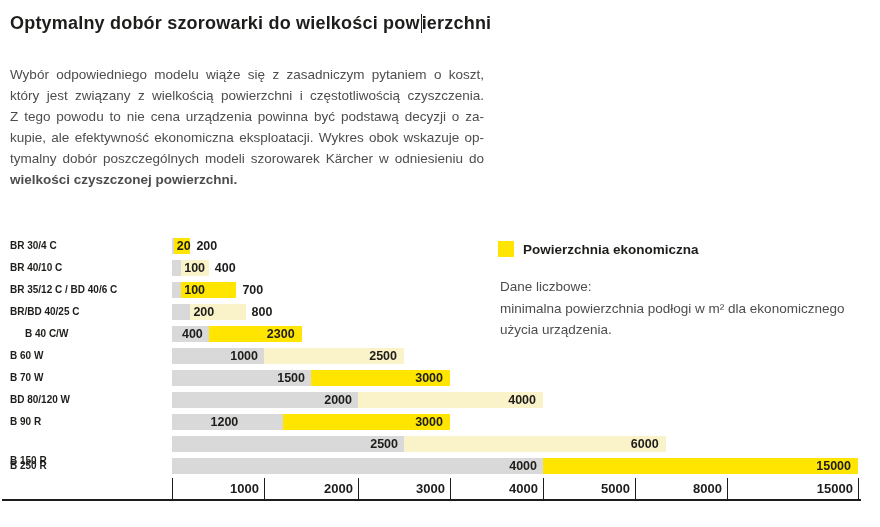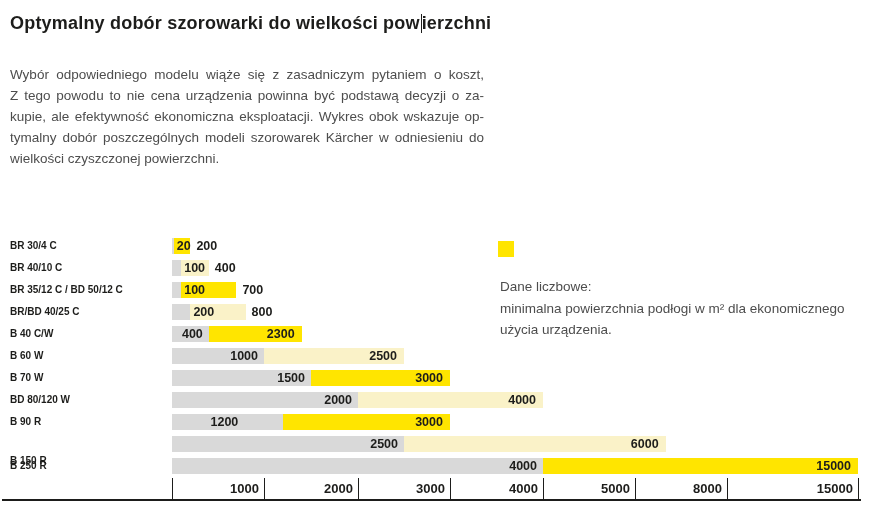--- a/index.html
+++ b/index.html
@@ -7,21 +7,21 @@
     width:880px;height:527px;background:#ffffff;position:relative;overflow:hidden;
     font-family:"Liberation Sans", sans-serif;color:#1d1d1b;
   }
   h1{
     position:absolute;left:10px;top:13px;margin:0;
     font-size:18px;font-weight:bold;letter-spacing:0.2px;color:#1d1d1b;white-space:nowrap;text-align:center;
   }
   .caret{display:inline-block;width:1px;height:19px;background:#1d1d1b;vertical-align:text-bottom;margin-left:1px;}
   .intro{position:absolute;left:10px;top:64px;width:474px;font-size:13.5px;color:#4d4d4d;}
   .intro-line{text-align:justify;text-align-last:justify;line-height:21px;}
-  .intro-line.last{text-align-last:left;}
+  .intro-line.last{text-align-last:left;font-weight:bold;}
   .legend{position:absolute;left:498px;top:241px;display:flex;align-items:center;gap:9px;}
   .swatch{width:16px;height:16px;display:inline-block;}
   .legend-label{font-weight:bold;font-size:13.5px;color:#1d1d1b;}
   .note{position:absolute;left:500px;top:276px;font-size:13.5px;color:#4d4d4d;line-height:21.5px;}
   .chart{position:absolute;left:0;top:0;width:880px;height:527px;}
   .row-label{position:absolute;left:10px;font-size:10px;font-weight:bold;line-height:16px;white-space:nowrap;color:#1d1d1b;}
   .seg{position:absolute;height:16px;}
   .val{position:absolute;font-size:12.5px;font-weight:bold;line-height:16px;white-space:nowrap;color:#1d1d1b;}
   .axis-line{position:absolute;background:#1d1d1b;}
   .tick{position:absolute;background:#1d1d1b;}
@@ -29,58 +29,60 @@
 </style>
 </head>
 <body>
 
 <div class="page">
 
   <h1><span>Optymalny dobór szorowarki do wielkości pow</span><span class="caret"></span><span>ierzchni</span></h1>
 
   <div class="intro">
       <div class="intro-line">Wybór odpowiedniego modelu wiąże się z zasadniczym pytaniem o koszt,</div>
+      <div class="intro-line">który jest związany z wielkością powierzchni i częstotliwością czyszczenia.</div>
       <div class="intro-line">Z tego powodu to nie cena urządzenia powinna być podstawą decyzji o za-</div>
       <div class="intro-line">kupie, ale efektywność ekonomiczna eksploatacji. Wykres obok wskazuje op-</div>
       <div class="intro-line">tymalny dobór poszczególnych modeli szorowarek Kärcher w odniesieniu do</div>
       <div class="intro-line last">wielkości czyszczonej powierzchni.</div>
     </div>
 
   <div class="legend">
     <span class="swatch" style="background: rgb(255, 229, 0);"></span>
+    <span class="legend-label">Powierzchnia ekonomiczna</span>
   </div>
 
   <div class="note">
       <div class="note-line">Dane liczbowe:</div>
       <div class="note-line">minimalna powierzchnia podłogi w m² dla ekonomicznego</div>
       <div class="note-line">użycia urządzenia.</div>
     </div>
 
   <div class="chart">
       <div class="row-label" style="top: 238px;">BR 30/4 C</div>
       <div class="seg" style="left: 172px; top: 238px; width: 1.84px; height: 16px; background: rgb(217, 217, 217);"></div>
       <div class="seg" style="left: 173.84px; top: 238px; width: 16.56px; height: 16px; background: rgb(255, 229, 0);"></div>
       <div class="val" style="left: 176.84px; top: 238px;">20</div>
       <div class="val" style="left: 196.4px; top: 238px;">200</div>
       <div class="row-label" style="top: 260px;">BR 40/10 C</div>
       <div class="seg" style="left: 172px; top: 260px; width: 9.2px; height: 16px; background: rgb(217, 217, 217);"></div>
       <div class="seg" style="left: 181.2px; top: 260px; width: 27.6px; height: 16px; background: rgb(250, 242, 200);"></div>
       <div class="val" style="left: 184.2px; top: 260px;">100</div>
       <div class="val" style="left: 214.8px; top: 260px;">400</div>
-      <div class="row-label" style="top: 282px;">BR 35/12 C / BD 50/12 C</div>
+      <div class="row-label" style="top: 282px;">BR 35/12 C / BD 40/6 C</div>
       <div class="seg" style="left: 172px; top: 282px; width: 9.2px; height: 16px; background: rgb(217, 217, 217);"></div>
       <div class="seg" style="left: 181.2px; top: 282px; width: 55.2px; height: 16px; background: rgb(255, 229, 0);"></div>
       <div class="val" style="left: 184.2px; top: 282px;">100</div>
       <div class="val" style="left: 242.4px; top: 282px;">700</div>
       <div class="row-label" style="top: 304px;">BR/BD 40/25 C</div>
       <div class="seg" style="left: 172px; top: 304px; width: 18.4px; height: 16px; background: rgb(217, 217, 217);"></div>
       <div class="seg" style="left: 190.4px; top: 304px; width: 55.2px; height: 16px; background: rgb(250, 242, 200);"></div>
       <div class="val" style="left: 193.4px; top: 304px;">200</div>
       <div class="val" style="left: 251.6px; top: 304px;">800</div>
-      <div class="row-label" style="top: 326px;">B 40 C/W</div>
+      <div class="row-label" style="top: 326px; margin-left: 15px;">B 40 C/W</div>
       <div class="seg" style="left: 172px; top: 326px; width: 36.8px; height: 16px; background: rgb(217, 217, 217);"></div>
       <div class="seg" style="left: 208.8px; top: 326px; width: 92.8px; height: 16px; background: rgb(255, 229, 0);"></div>
       <div class="val" style="left: 172px; top: 326px; width: 30.8px; text-align: right;">400</div>
       <div class="val" style="left: 208.8px; top: 326px; width: 85.8px; text-align: right;">2300</div>
       <div class="row-label" style="top: 348px;">B 60 W</div>
       <div class="seg" style="left: 172px; top: 348px; width: 92px; height: 16px; background: rgb(217, 217, 217);"></div>
       <div class="seg" style="left: 264px; top: 348px; width: 140px; height: 16px; background: rgb(250, 242, 200);"></div>
       <div class="val" style="left: 172px; top: 348px; width: 86px; text-align: right;">1000</div>
       <div class="val" style="left: 264px; top: 348px; width: 133px; text-align: right;">2500</div>
       <div class="row-label" style="top: 370px;">B 70 W</div>

